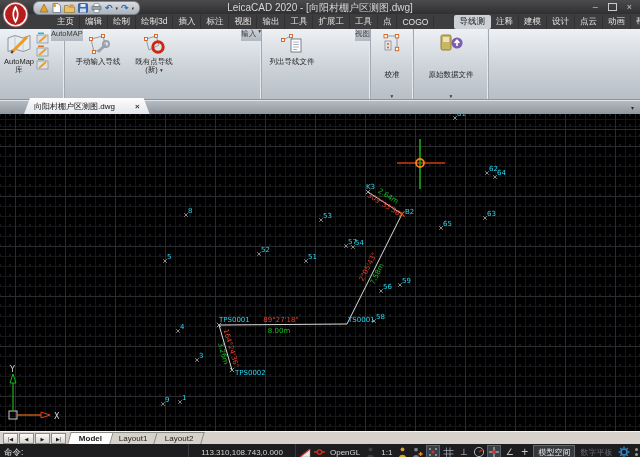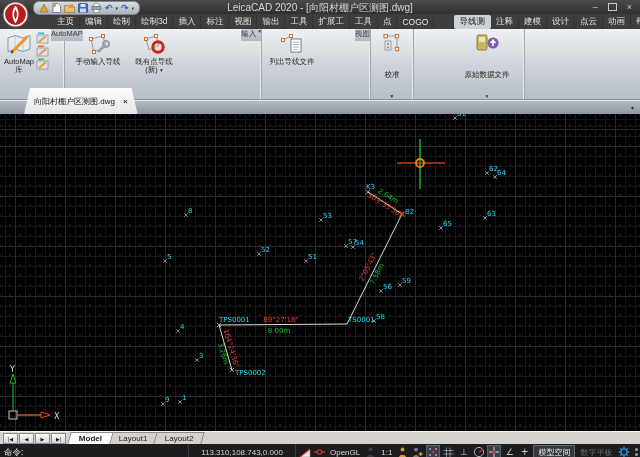--- a/index.html
+++ b/index.html
@@ -31,21 +31,21 @@
   .rgroup-body{flex:1;display:flex;align-items:flex-start;padding:1px 2px;}
   .rgroup-label{height:12px;background:linear-gradient(#cbd1d8,#b2b8c0);font-size:7.5px;color:#3a3a3a;display:flex;justify-content:center;gap:2px;}
   .rbtn{display:flex;flex-direction:column;align-items:center;font-size:7.5px;color:#1f1f1f;text-align:center;padding:1px 2px;line-height:8px;}
   .rbtn svg{margin:1px 0 2px 0;}
   .smallcol{display:flex;flex-direction:column;gap:1px;padding-top:2px;}
   .panelbtn{display:flex;flex-direction:column;align-items:center;justify-content:space-between;border-right:1px solid #a3a9b1;box-shadow:inset -1px 0 0 #e6eaee;font-size:7.5px;color:#1f1f1f;padding:2px 4px 0 4px;line-height:9px;gap:12px;}
   .caret{font-size:5.5px;color:#333;line-height:5px;}
 
   
   .docbar{height:13px;flex:0 0 13px;background:linear-gradient(#b5bbc2,#8f969e);border-top:1px solid #dfe3e7;display:flex;align-items:flex-end;position:relative;}
-  .doctab{height:26px;margin-left:24px;display:flex;align-items:center;gap:8px;padding:0 10px;font-size:8px;color:#101010;
+  .doctab{height:16px;margin-left:24px;display:flex;align-items:center;gap:20px;padding:0 10px;font-size:8px;color:#101010;
           background:linear-gradient(#fdfdfe,#e4e7ea);clip-path:polygon(6px 0,calc(100% - 6px) 0,100% 100%,0 100%);}
   .doctab .x{font-size:8px;font-weight:bold;color:#333;}
   .docbar-caret{position:absolute;right:6px;top:3px;font-size:6px;color:#2b2b2b;}
 
   
   .canvas{height:317px;flex:0 0 317px;position:relative;background-color:#000;
     background-image:
       repeating-linear-gradient(90deg,#2c2c2e 0 1px,transparent 1px 50px),
       repeating-linear-gradient(0deg,#2c2c2e 0 1px,transparent 1px 50px),
       repeating-linear-gradient(90deg,#161617 0 1px,transparent 1px 10px),
@@ -253,21 +253,21 @@
         <rect x="15.3" y="16.3" width="3.4" height="3.4" fill="#fff" stroke="#d2601a" stroke-width="0.9"></rect>
         <rect x="5" y="10" width="6" height="9" fill="#dfe5ea" stroke="#78808c" stroke-width="0.7"></rect>
         <circle cx="8" cy="13" r="1" fill="#d2601a"></circle>
           <circle cx="8" cy="16.4" r="1" fill="#d2601a"></circle>
       </svg>
       <span>校准</span>
       <span class="caret">▾</span>
     </div>
 
 
-    <div class="panelbtn" style="width:66px;margin-left:36px;">
+    <div class="panelbtn" style="width:66px;">
       <svg width="26" height="24" viewBox="0 0 26 24">
         <rect x="3" y="4" width="10" height="15" rx="1.5" fill="#c9b662" stroke="#8a7830" stroke-width="0.9"></rect>
         <rect x="5" y="6" width="6" height="5" fill="#e9e2bc"></rect>
         <circle cx="19" cy="12" r="5.6" fill="#7b5fae"></circle>
         <path d="M19 15 V10 M16.6 12 L19 9.2 L21.4 12" stroke="#fff" stroke-width="1.6" fill="none"></path>
       </svg>
       <span>原始数据文件</span>
       <span class="caret">▾</span>
     </div>
   </div>

